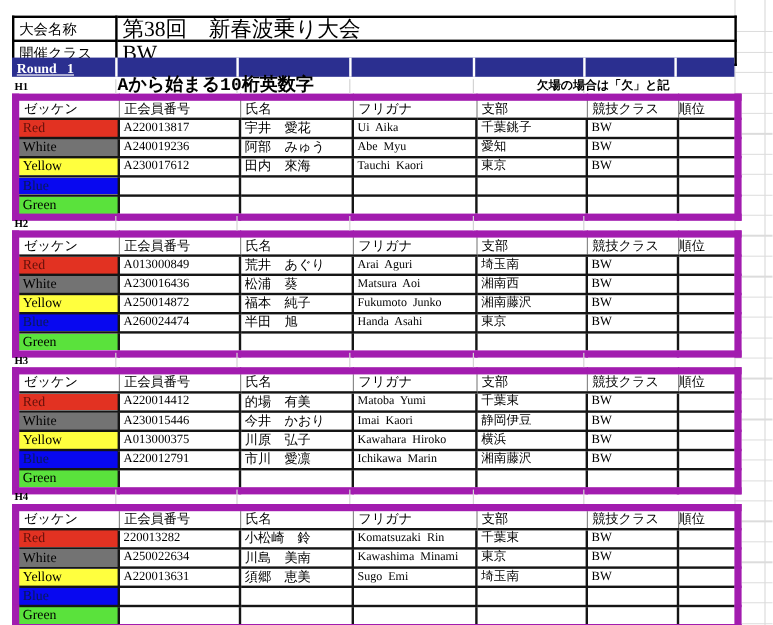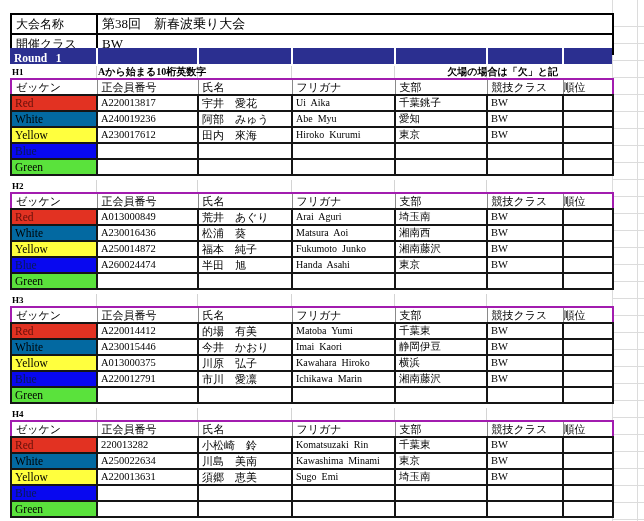--- a/index.html
+++ b/index.html
@@ -9,55 +9,55 @@
   .vline{position:absolute;top:0;bottom:0;width:1px;background:#dcdcdc;}
   .v612{left:612px;} .v637{left:637px;}
   .strip{position:absolute;left:612px;top:0;width:32px;height:521px;
          background:repeating-linear-gradient(to bottom,transparent 0 16px,#dcdcdc 16px 17px);
          background-position:0 10px;}
   
   #top-table{position:absolute;left:10px;top:2px;width:602px;border-collapse:collapse;
              table-layout:fixed;background:#fff;margin-top:11px;}
   #top-table td{border:2px solid #000;height:18px;line-height:18px;padding:0 0 0 4px;
                 font-size:12px;white-space:pre;overflow:hidden;}
-  #top-table .top-value{font-size:13px;}
+  #top-table .top-value{font-size:18px;}
   
   #round-bar{position:absolute;left:10px;top:48px;width:602px;height:16px;
      background-color:var(--round_bar,#2b2f90);
      background-image:linear-gradient(#fff,#fff),linear-gradient(#fff,#fff),linear-gradient(#fff,#fff),
                       linear-gradient(#fff,#fff),linear-gradient(#fff,#fff),linear-gradient(#fff,#fff);
      background-repeat:no-repeat;background-size:2px 100%;
      background-position:86px 0,187px 0,281px 0,384px 0,476px 0,552px 0;}
   #round-bar span{color:#fff;font-weight:bold;font-size:11.5px;line-height:16px;
-                  padding-left:4px;white-space:pre;display:inline-block;}
+                  padding-left:4px;white-space:pre;display:inline-block;text-decoration:underline;}
   
   .heat{position:absolute;left:10px;width:510px;}
   #heat0{top:66px;} #heat1{top:180px;} #heat2{top:294px;} #heat3{top:408px;}
   .heat-label{position:relative;height:12px;font-size:9px;font-weight:bold;line-height:12px;
      background-image:linear-gradient(#d4d4d4,#d4d4d4),linear-gradient(#d4d4d4,#d4d4d4),
                       linear-gradient(#d4d4d4,#d4d4d4),linear-gradient(#d4d4d4,#d4d4d4),
                       linear-gradient(#d4d4d4,#d4d4d4),linear-gradient(#d4d4d4,#d4d4d4);
      background-repeat:no-repeat;background-size:1px 100%;
      background-position:86px 0,187px 0,281px 0,384px 0,476px 0,552px 0;}
   .hl{position:absolute;left:2px;top:0;}
-  .note{position:absolute;left:88px;top:0;font-size:10px;font-weight:bold;white-space:pre;}
+  .note{position:absolute;left:88px;top:0;font-size:15px;font-weight:bold;white-space:pre;font-family:Liberation Mono, monospace;}
   .absence{position:absolute;right:-38px;top:0;font-size:10px;font-weight:bold;white-space:pre;}
   .heat-table{border-collapse:collapse;table-layout:fixed;width:602px;background:#fff;
-              border:2px solid #a21caf;}
+              border:6px solid #a21caf;}
   .heat-table th{border:1px solid #8a8a8a;border-bottom:2px solid #151515;font-weight:normal;
                  text-align:left;font-size:11px;height:14px;line-height:14px;padding:0 0 0 4px;
                  white-space:pre;overflow:hidden;}
   .heat-table th.rk-h{text-align:left;padding:0;}
   .heat-table td{border:2px solid #151515;height:14px;line-height:14px;padding:0 0 0 3px;
                  font-size:10.5px;white-space:pre;overflow:hidden;}
   td.bib{font-size:11.5px;}
   td.nm{font-size:11px;margin-left:36px;}
   td.fg{font-size:10px;}
   .bib-red{background:var(--red_bg,#e23222);color:var(--red_text,#64100a);}
-  .bib-white{background:#0369a1;color:#000;}
+  .bib-white{background:#737373;color:#000;}
   .bib-yellow{background:var(--yellow_bg,#ffff3e);color:#000;}
   .bib-blue{background:var(--blue_bg,#0808f0);color:var(--blue_text,#0a1a52);}
   .bib-green{background:var(--green_bg,#5ae23c);color:#000;margin-left:16px;}
 </style>
 </head>
 <body>
 
 <div class="sheet">
   <div class="vline v612"></div>
   <div class="vline v637"></div>
@@ -127,21 +127,21 @@
           <td class="nm">阿部　みゅう</td>
           <td class="fg">Abe  Myu</td>
           <td>愛知</td>
           <td>BW</td>
           <td></td>
         </tr>
         <tr>
           <td class="bib bib-yellow">Yellow</td>
           <td>A230017612</td>
           <td class="nm">田内　來海</td>
-          <td class="fg">Hiroko  Kurumi</td>
+          <td class="fg">Tauchi  Kaori</td>
           <td>東京</td>
           <td>BW</td>
           <td></td>
         </tr>
         <tr>
           <td class="bib bib-blue">Blue</td>
           <td></td>
           <td class="nm"></td>
           <td class="fg"></td>
           <td></td>

